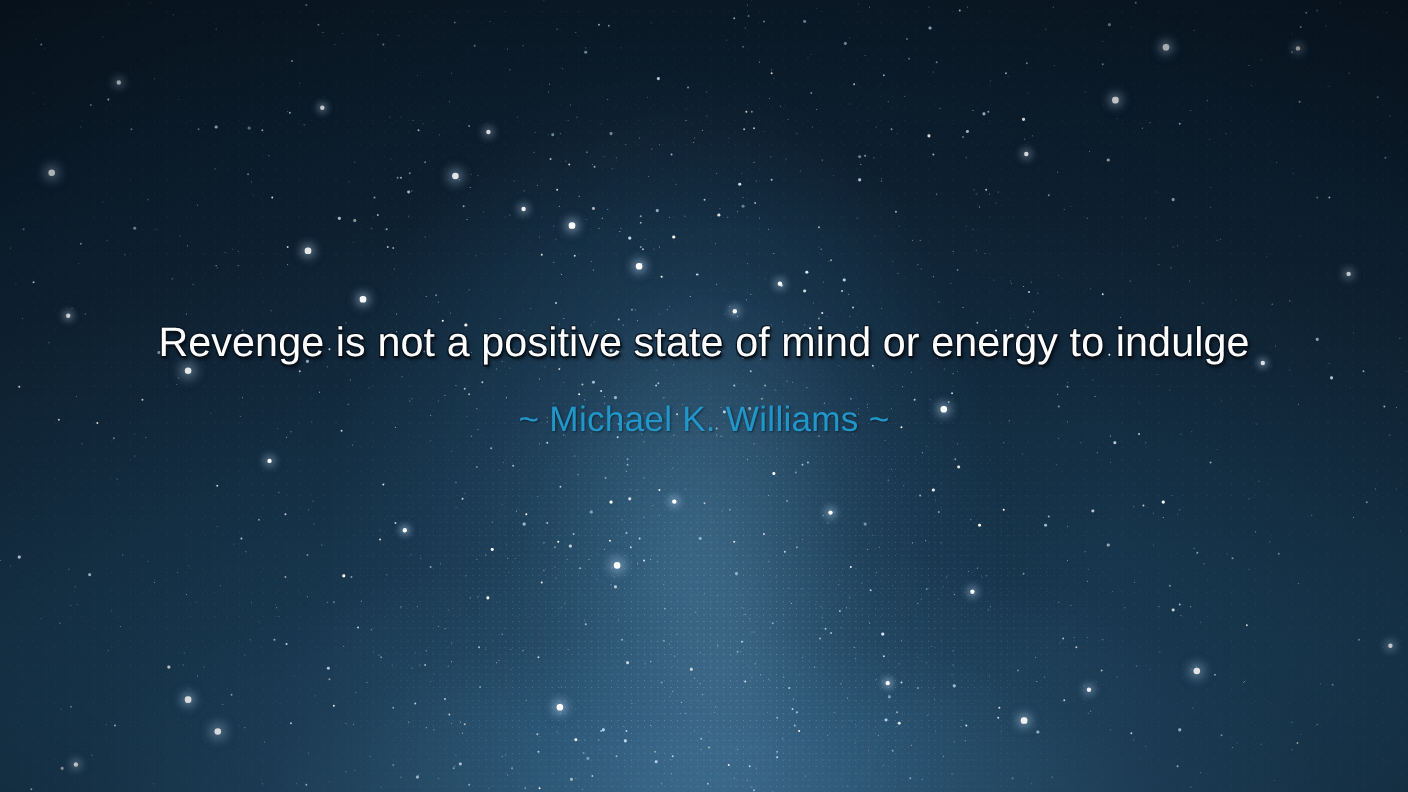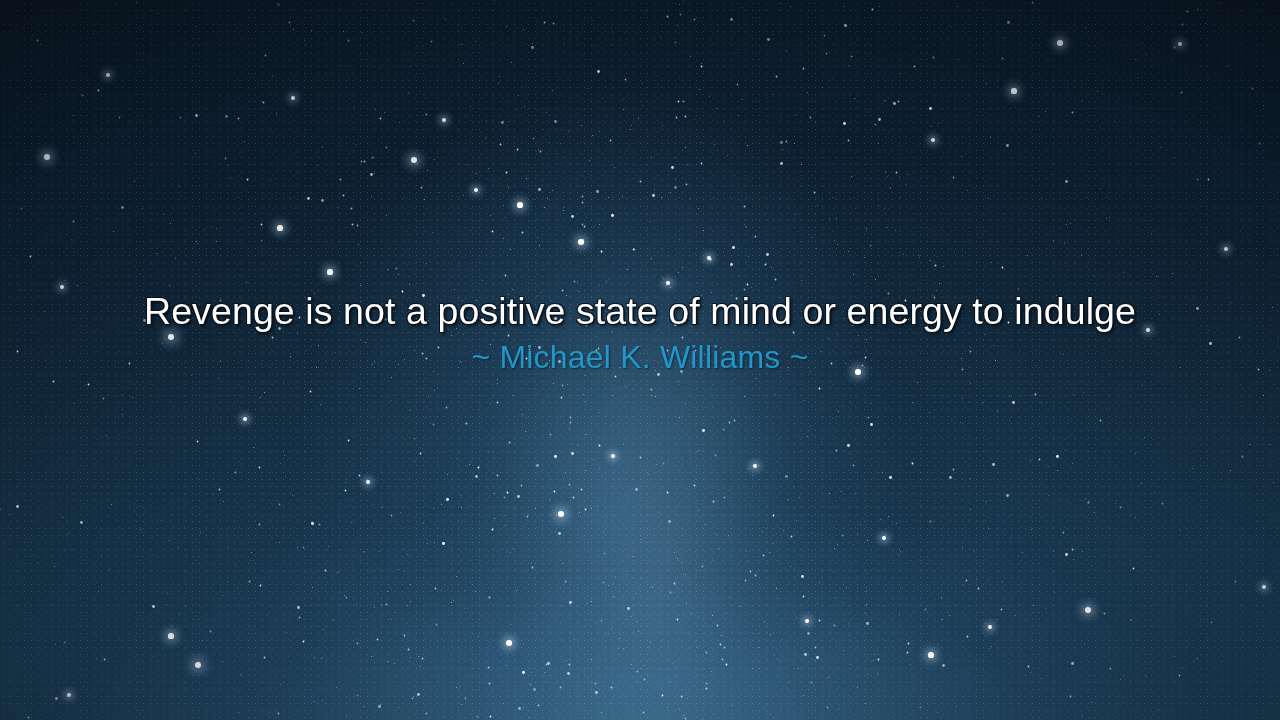--- a/index.html
+++ b/index.html
@@ -146,21 +146,21 @@
     letter-spacing: 0.1px;
     text-shadow:
        1px  1px 0 rgba(8,18,28,0.95),
       -1px  1px 0 rgba(8,18,28,0.75),
        1px -1px 0 rgba(8,18,28,0.75),
       -1px -1px 0 rgba(8,18,28,0.75),
        2px  2px 3px rgba(4,10,18,0.85);
   }
   .attribution {
     display: block;
-    margin: 4px auto 0 auto;
+    margin: 28px auto 0 auto;
     font-size: 32px;
     line-height: 38px;
     font-weight: 400;
     color: #2196c8;
     letter-spacing: 0.2px;
     text-shadow: 1px 1px 2px rgba(6,16,26,0.55);
   }
 </style>
 </head>
 <body>

